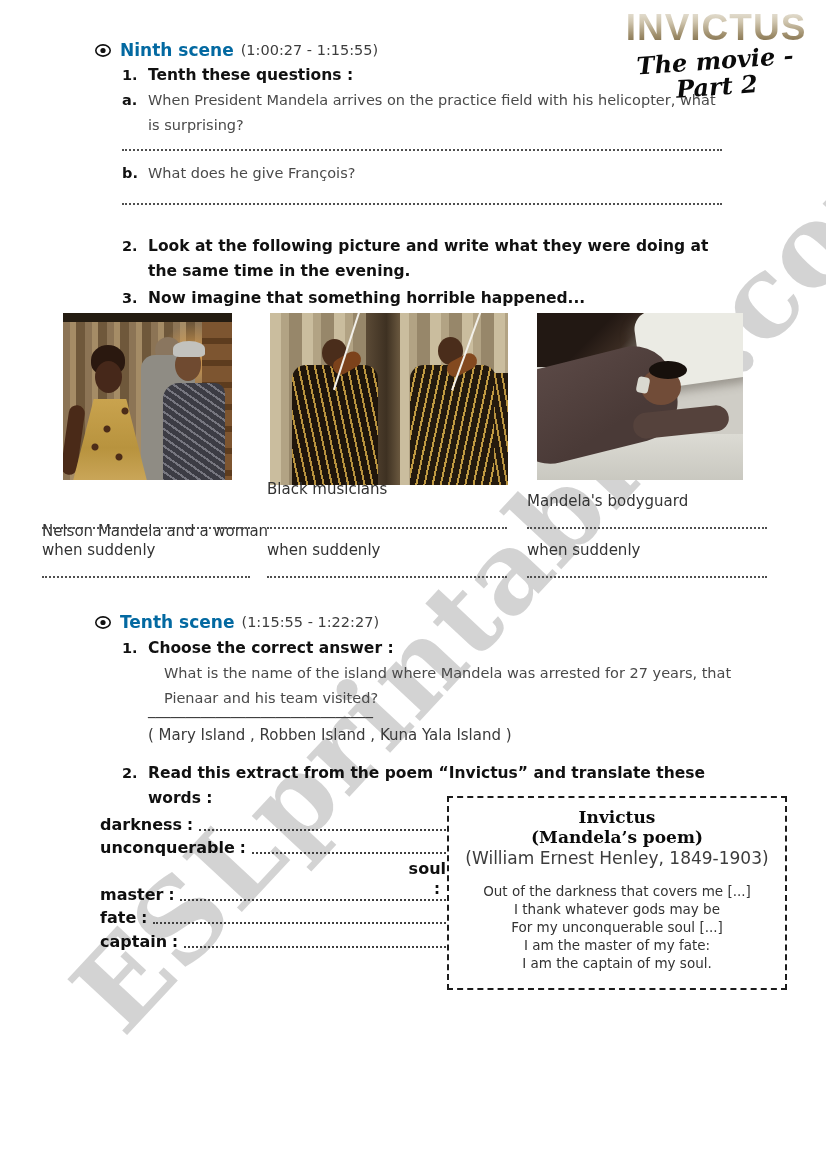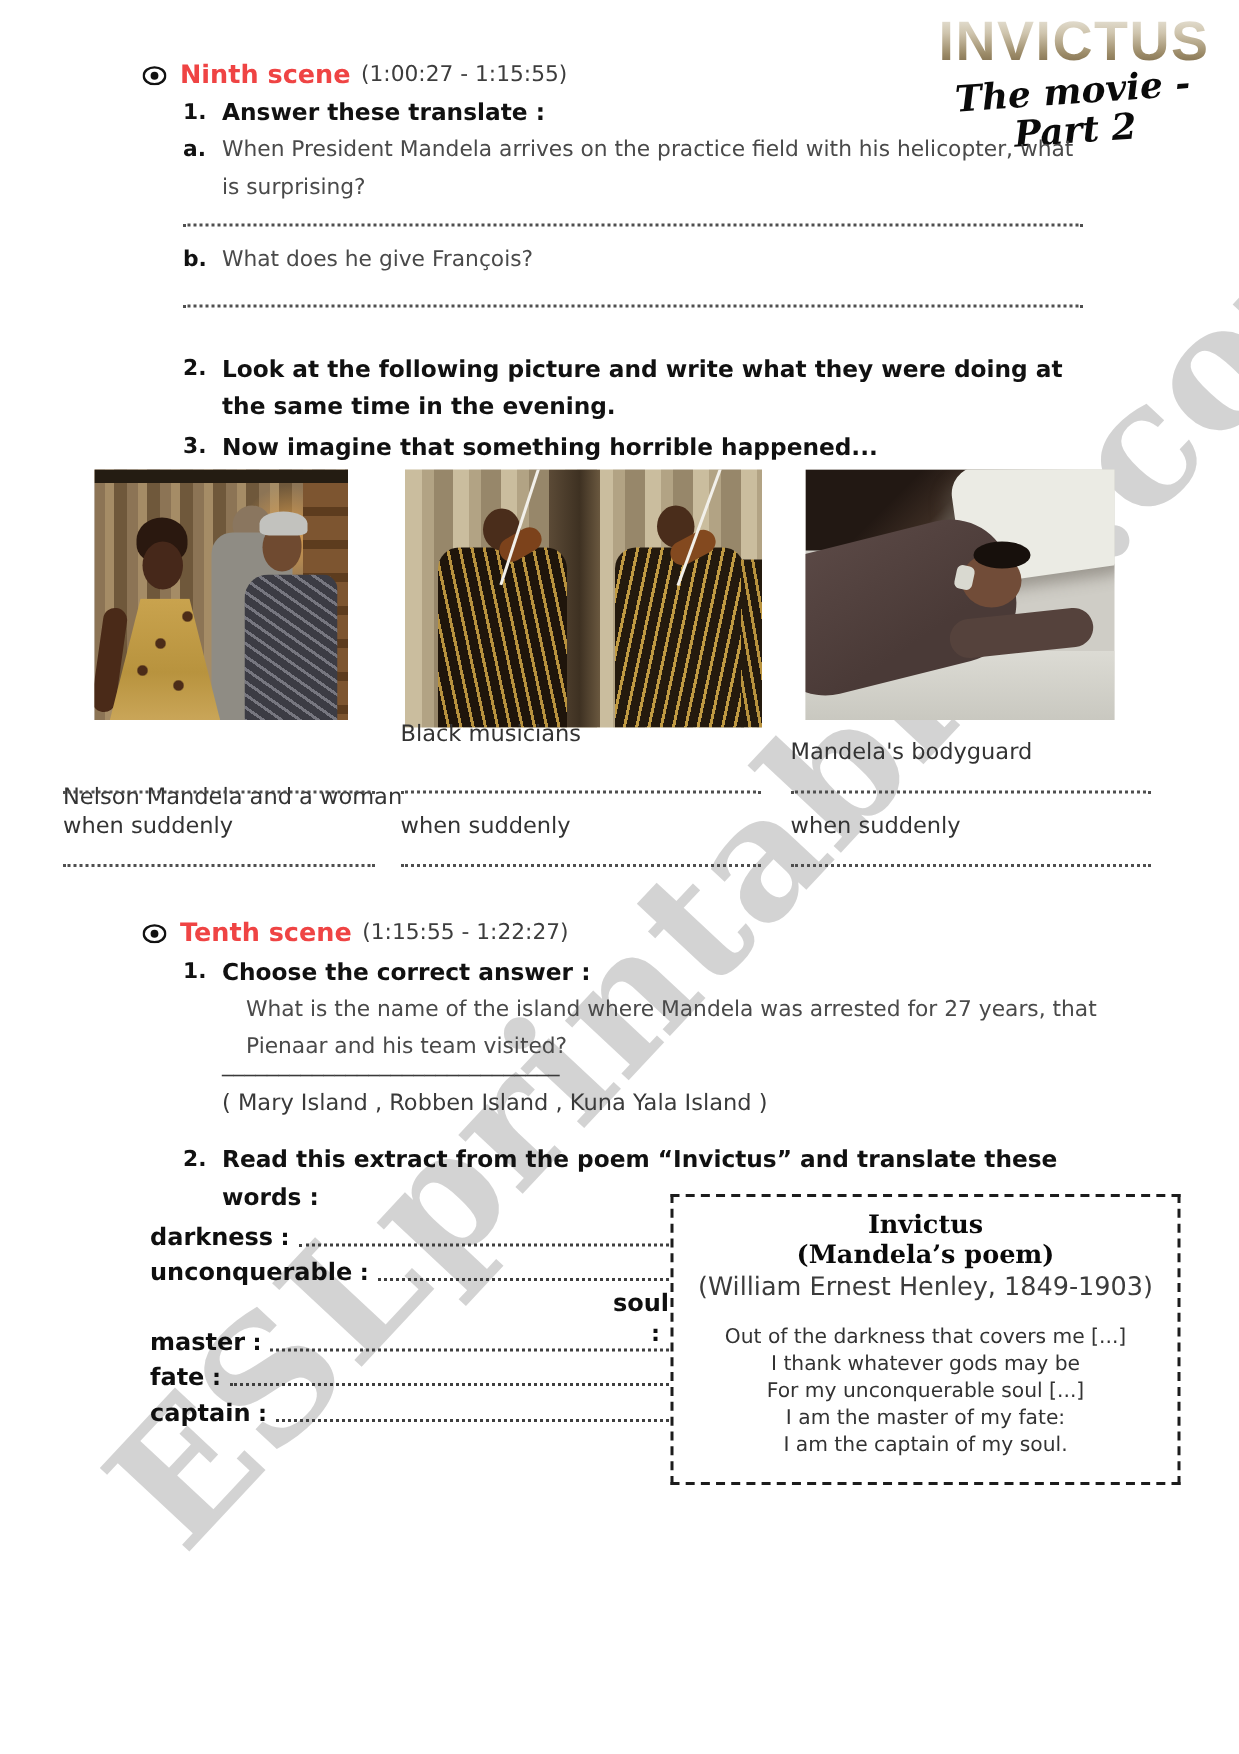--- a/index.html
+++ b/index.html
@@ -24,21 +24,21 @@
     background:linear-gradient(180deg,#efece4 0%,#cfc5ae 35%,#9b8a67 70%,#6f5d3e 100%);
     -webkit-background-clip:text;background-clip:text;color:transparent;
   }
   .logo-sub{
     font-family:"DejaVu Serif","Liberation Serif",serif;font-style:italic;font-weight:bold;
     font-size:24px;line-height:26px;color:#0a0a0a;transform:rotate(-4deg);margin-top:0px;
   }
   
   .scene-head{position:absolute;display:flex;align-items:center;}
   .eye{width:16px;height:13px;margin-right:9px;flex:0 0 auto;}
-  .scene-title{font-weight:bold;font-size:17px;color:#ef4444;}
+  .scene-title{font-weight:bold;font-size:17px;color:#0369a1;}
   .scene-time{font-size:14.5px;color:#3d3d3d;margin-left:7px;}
   .item{position:absolute;font-size:14.5px;line-height:25px;color:#4a4a4a;}
   .item .num{position:absolute;left:0;top:0;font-weight:bold;color:#111;}
   .item .txt{display:block;margin-left:26px;}
   .item.bold .txt{font-weight:bold;color:#111;font-size:15.5px;}
   .dotline{position:absolute;height:0;border-bottom:2px dotted #4f4f4f;}
   .solidline{position:absolute;font-size:15px;color:#3a3a3a;letter-spacing:0;text-align:center;}
   .caption{position:absolute;font-size:15px;color:#333;}
   
   .photo{position:absolute;overflow:hidden;background:#9a8568;}
@@ -122,21 +122,21 @@
       <svg class="eye" viewBox="0 0 16 13">
         <ellipse cx="8" cy="6.5" rx="7.2" ry="5.6" fill="none" stroke="#111" stroke-width="1.6"></ellipse>
         <circle cx="8" cy="6.5" r="2.6" fill="#111"></circle>
       </svg>
       <span class="scene-title">Ninth scene</span>
       <span class="scene-time">(1:00:27 - 1:15:55)</span>
     </div>
 
     <div class="item bold" style="left:122px;top:63px;width:600px;">
       <span class="num">1.</span>
-      <span class="txt">Answer these translate :</span>
+      <span class="txt">Tenth these questions :</span>
     </div>
 
     <div class="item" style="left:122px;top:88px;width:602px;">
       <span class="num">a.</span>
       <span class="txt">When President Mandela arrives on the practice field with his helicopter, what is surprising?</span>
     </div>
     <div class="dotline" style="left:122px;top:149px;width:600px;"></div>
 
     <div class="item" style="left:122px;top:161px;width:602px;">
       <span class="num">b.</span>

